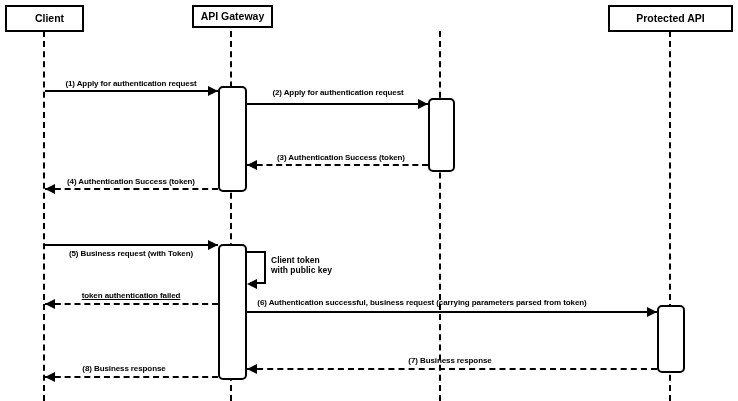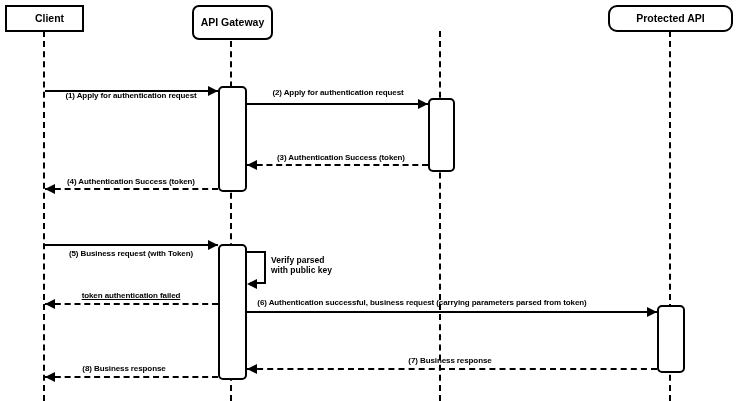--- a/index.html
+++ b/index.html
@@ -32,36 +32,36 @@
 <div id="stage">
 
   <div class="life" style="left:43px;"></div>
   <div class="life" style="left:230px;"></div>
   <div class="life" style="left:439px;"></div>
   <div class="life" style="left:669px;"></div>
 
   <div class="pbox" style="left:5px;top:5px;width:79px;height:27px;padding-left:12px;">
       <span>Client</span>
     </div>
-  <div class="pbox" style="left:192px;top:5px;width:81px;height:35px;border-radius:7px;">
+  <div class="pbox" style="left:192px;top:5px;width:81px;height:23px;">
       <span>API Gateway</span>
     </div>
-  <div class="pbox" style="left:608px;top:5px;width:125px;height:27px;border-radius:9px;">
+  <div class="pbox" style="left:608px;top:5px;width:125px;height:27px;">
       <span>Protected API</span>
     </div>
 
   <div class="bar" style="left:218px;top:86px;width:29px;height:106px;"></div>
   <div class="bar" style="left:428px;top:98px;width:27px;height:74px;"></div>
   <div class="bar" style="left:218px;top:244px;width:29px;height:136px;"></div>
   <div class="bar" style="left:657px;top:305px;width:28px;height:68px;"></div>
 
   <div>
     <div class="line" style="left:45px;top:90px;width:173px;"></div>
     <div class="arr arr-r" style="left:208px;top:86px;"></div>
-    <div class="lbl" style="left:131px;top:79px;margin-top:12px;">(1) Apply for authentication request</div>
+    <div class="lbl" style="left:131px;top:79px;">(1) Apply for authentication request</div>
   </div>
 
   <div>
     <div class="line" style="left:247px;top:103px;width:181px;"></div>
     <div class="arr arr-r" style="left:418px;top:99px;"></div>
     <div class="lbl" style="left:338px;top:88px;">(2) Apply for authentication request</div>
   </div>
 
   <div>
     <div class="line dashed" style="left:247px;top:164px;width:181px;"></div>
@@ -80,21 +80,21 @@
     <div class="arr arr-r" style="left:208px;top:240px;"></div>
     <div class="lbl" style="left:131px;top:233px;margin-top:16px;">(5) Business request (with Token)</div>
   </div>
 
   <div>
     <div class="line" style="left:246px;top:251px;width:20px;"></div>
     <div class="vline" style="left:264px;top:251px;height:33px;"></div>
     <div class="line" style="left:250px;top:282px;width:16px;"></div>
     <div class="arr arr-l" style="left:247px;top:279px;"></div>
     <div class="sidetext" style="left:271px;top:255px;">
-      <div>Verify parsed</div>
+      <div>Client token</div>
       <div>with public key</div>
     </div>
   </div>
 
   <div>
     <div class="line dashed" style="left:45px;top:303px;width:173px;"></div>
     <div class="arr arr-l" style="left:45px;top:299px;"></div>
     <div class="lbl" style="left:131px;top:291px;text-decoration:underline;">token authentication failed</div>
   </div>
 

